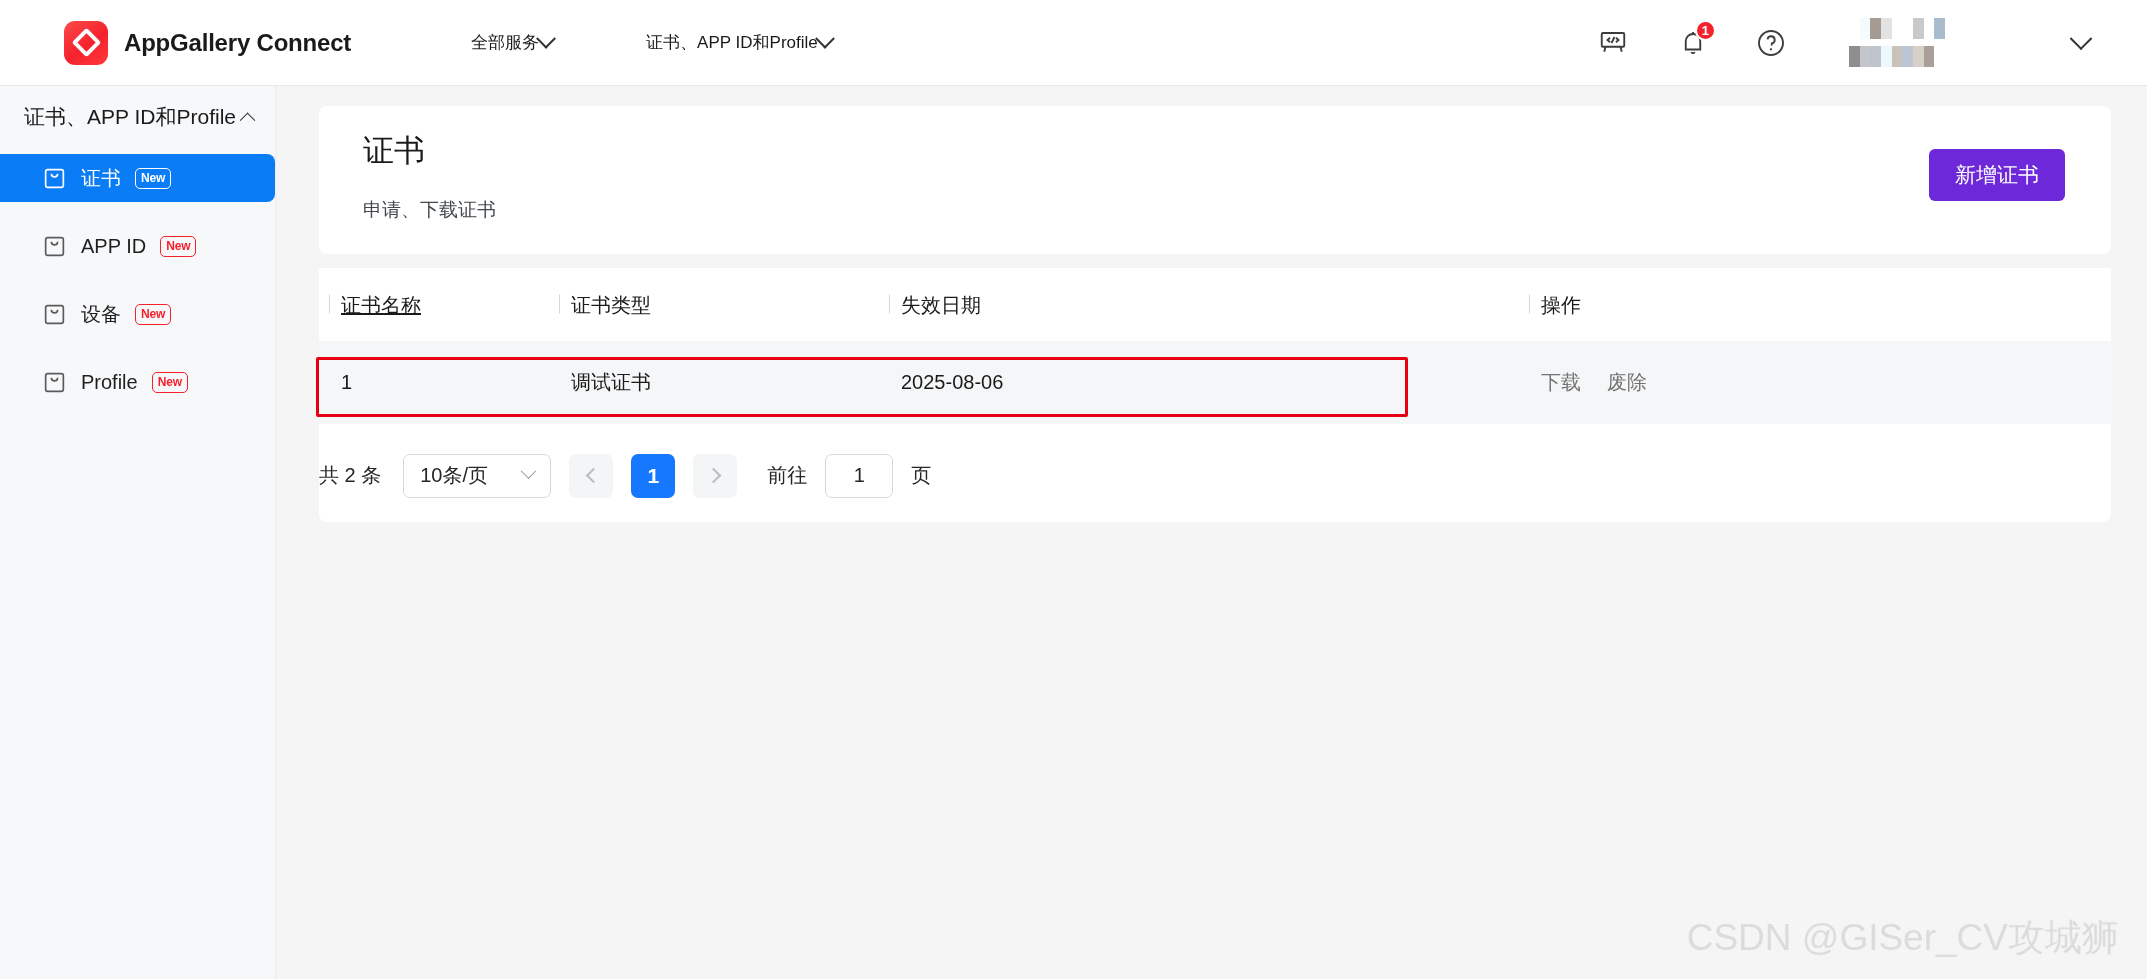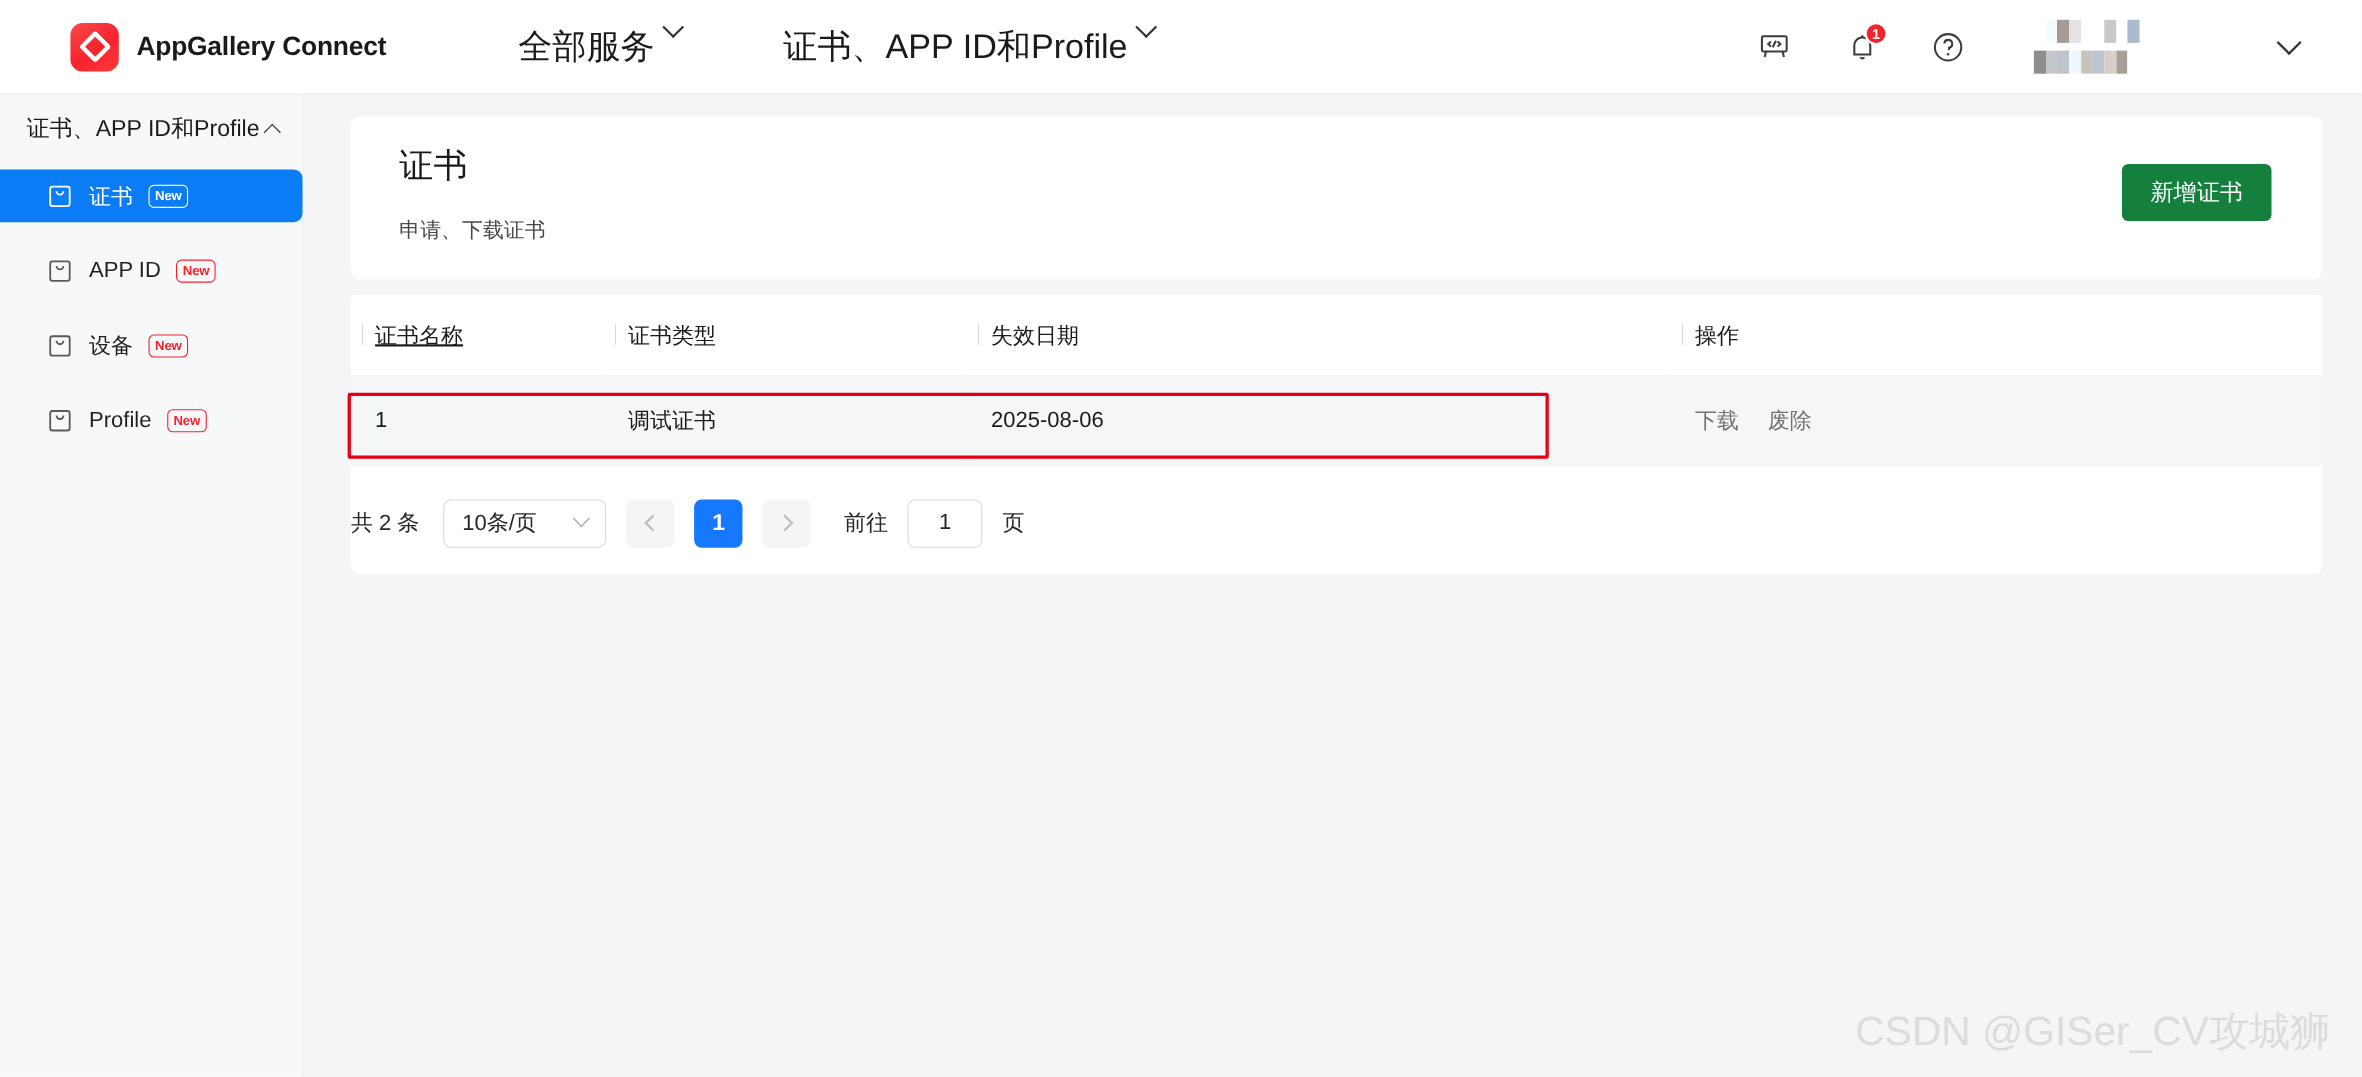--- a/index.html
+++ b/index.html
@@ -28,22 +28,22 @@
   .logo-diamond {
     width: 21px; height: 21px; transform: rotate(45deg);
     border: 4px solid #ffffff; border-radius: 3px;
   }
   .brand-name {
     margin-left: 16px; font-size: 24px; font-weight: bold; color: #1a1a1a;
     letter-spacing: -0.2px; white-space: nowrap;
   }
   .nav-group { display: flex; align-items: center; margin-left: 120px; }
   .nav-item {
-    display: flex; align-items: flex-start; gap: 10px;
-    font-size: 31px; color: #1a1a1a; white-space: nowrap; cursor: pointer;
+    display: flex; align-items: center; gap: 0;
+    font-size: 17px; color: #1a1a1a; white-space: nowrap; cursor: pointer;
   }
   .nav-item + .nav-item { margin-left: 93px; }
   .chev {
     width: 14px; height: 14px; border-right: 2px solid #333; border-bottom: 2px solid #333;
     transform: rotate(45deg) translate(-3px,-3px); flex: none;
   }
   .chev.sm { width: 11px; height: 11px; border-width: 1.6px; }
   .chev.up { transform: rotate(-135deg) translate(-2px,-2px); }
 
   .top-right {
@@ -104,21 +104,21 @@
     background: #ffffff; border-radius: 8px; margin: 20px 36px 0 43px;
   }
   .hero { position: relative; padding: 26px 0 28px 44px; min-height: 132px; }
   .hero h1 { font-size: 31px; font-weight: normal; color: #1a1a1a; line-height: 1.25; }
   .hero .sub {
     margin-top: 24px; font-size: 19px; color: #44494f; line-height: 1.62;
   }
   .hero .sub a { color: #1f7bf0; text-decoration: none; cursor: pointer; }
   .btn-primary {
     position: absolute; right: 46px; top: 43px;
-    background: #15803d; color: #fff; border: none; border-radius: 6px;
+    background: #6d28d9; color: #fff; border: none; border-radius: 6px;
     font-size: 21px; padding: 12px 26px; cursor: pointer;
     font-family: Liberation Serif, serif; white-space: nowrap;
   }
 
   .table-card { margin: 14px 36px 0 43px; background: #fff; border-radius: 8px; padding: 0 0 24px; }
   .tbl { width: 100%; border-collapse: collapse; table-layout: fixed; }
   .tbl th {
     text-align: left; font-weight: normal; font-size: 20px; color: #1a1a1a;
     padding: 24px 0 22px 22px; position: relative; background: #fff;
   }

